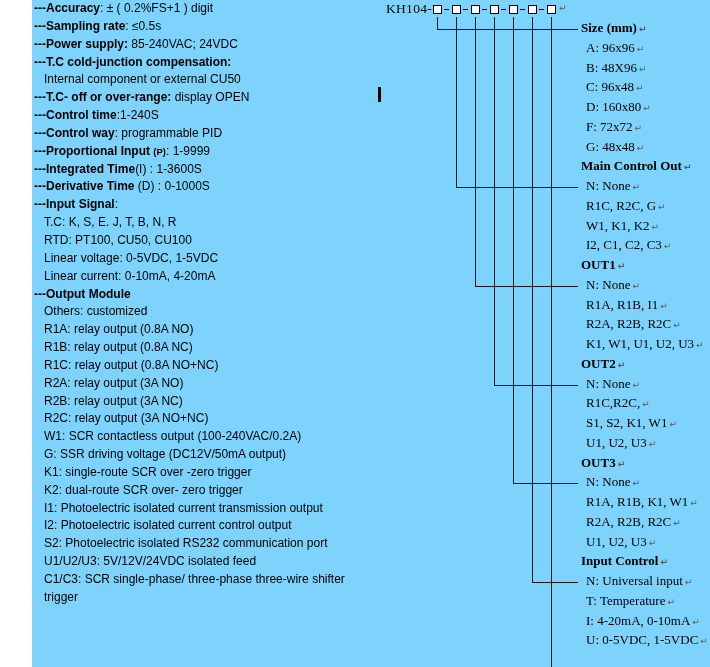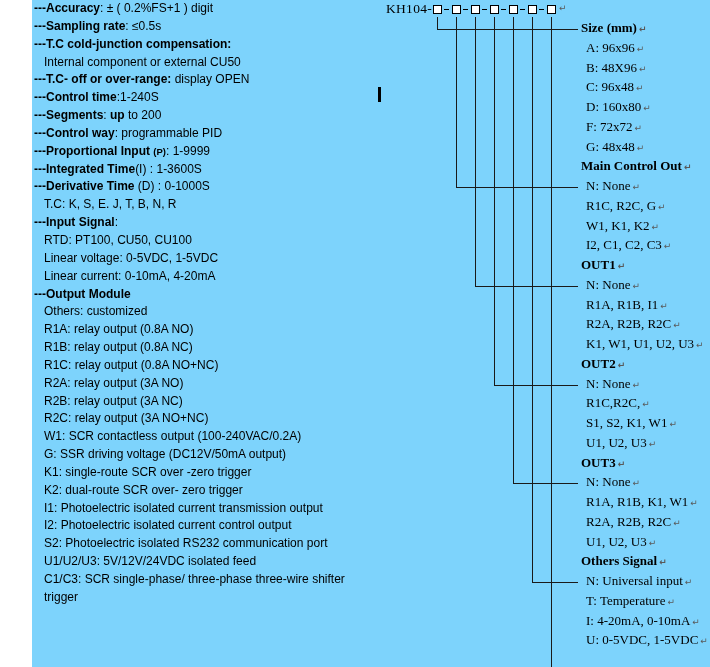--- a/index.html
+++ b/index.html
@@ -28,31 +28,31 @@
   .ret-abs { position:absolute; font-family:"DejaVu Sans", sans-serif; font-size:9px; color:#595959; }
   .cursor { position:absolute; left:346px; top:87px; width:3px; height:15px; background:#000; }
 </style>
 </head>
 <body>
 
 <div class="page">
   <div class="left-col" id="left-col">
       <div class="left-line"><span class="b">---Accuracy</span><span>: ± ( 0.2%FS+1 )  digit</span></div>
       <div class="left-line"><span class="b">---Sampling rate</span><span>: ≤0.5s</span></div>
+      <div class="left-line"><span class="b">---Power supply:</span><span> 85-240VAC; 24VDC</span></div>
       <div class="left-line"><span class="b">---T.C cold-junction compensation:</span></div>
       <div class="left-line ind"><span>Internal component or external CU50</span></div>
       <div class="left-line"><span class="b">---T.C- off or over-range:</span><span> display OPEN</span></div>
       <div class="left-line"><span class="b">---Control time</span><span>:1-240S</span></div>
-      <div class="left-line"><span class="b">---Segments</span><span>: </span><span class="b">up</span><span> to 200</span></div>
       <div class="left-line"><span class="b">---Control way</span><span>: programmable PID</span></div>
       <div class="left-line"><span class="b">---Proportional Input </span><span class="bs">(P)</span><span>: 1-9999</span></div>
       <div class="left-line"><span class="b">---Integrated Time</span><span>(I) : 1-3600S</span></div>
       <div class="left-line"><span class="b">---Derivative Time</span><span> (D) : 0-1000S</span></div>
+      <div class="left-line"><span class="b">---Input Signal</span><span>:</span></div>
       <div class="left-line ind"><span>T.C: K, S, E. J, T, B, N, R</span></div>
-      <div class="left-line"><span class="b">---Input Signal</span><span>:</span></div>
       <div class="left-line ind"><span>RTD: PT100, CU50, CU100</span></div>
       <div class="left-line ind"><span>Linear voltage: 0-5VDC, 1-5VDC</span></div>
       <div class="left-line ind"><span>Linear current: 0-10mA, 4-20mA</span></div>
       <div class="left-line"><span class="b">---Output Module</span></div>
       <div class="left-line ind"><span>Others: customized</span></div>
       <div class="left-line ind"><span>R1A: relay output (0.8A NO)</span></div>
       <div class="left-line ind"><span>R1B: relay output (0.8A NC)</span></div>
       <div class="left-line ind"><span>R1C: relay output (0.8A NO+NC)</span></div>
       <div class="left-line ind"><span>R2A: relay output (3A NO)</span></div>
       <div class="left-line ind"><span>R2B: relay output (3A NC)</span></div>
@@ -124,21 +124,21 @@
       <div class="sec-title"><span>OUT2</span><span class="ret">↵</span></div>
       <div class="sec-item"><span>N: None</span><span class="ret">↵</span></div>
       <div class="sec-item"><span>R1C,R2C,</span><span class="ret">↵</span></div>
       <div class="sec-item"><span>S1, S2, K1, W1</span><span class="ret">↵</span></div>
       <div class="sec-item"><span>U1, U2, U3</span><span class="ret">↵</span></div>
       <div class="sec-title"><span>OUT3</span><span class="ret">↵</span></div>
       <div class="sec-item"><span>N: None</span><span class="ret">↵</span></div>
       <div class="sec-item"><span>R1A, R1B, K1, W1</span><span class="ret">↵</span></div>
       <div class="sec-item"><span>R2A, R2B, R2C</span><span class="ret">↵</span></div>
       <div class="sec-item"><span>U1, U2, U3</span><span class="ret">↵</span></div>
-      <div class="sec-title"><span>Others Signal</span><span class="ret">↵</span></div>
+      <div class="sec-title"><span>Input Control</span><span class="ret">↵</span></div>
       <div class="sec-item"><span>N: Universal input</span><span class="ret">↵</span></div>
       <div class="sec-item"><span>T: Temperature</span><span class="ret">↵</span></div>
       <div class="sec-item"><span>I: 4-20mA, 0-10mA</span><span class="ret">↵</span></div>
       <div class="sec-item"><span>U: 0-5VDC, 1-5VDC</span><span class="ret">↵</span></div>
     </div>
 
   <div class="cursor"></div>
 </div>
 
 </body></html>

